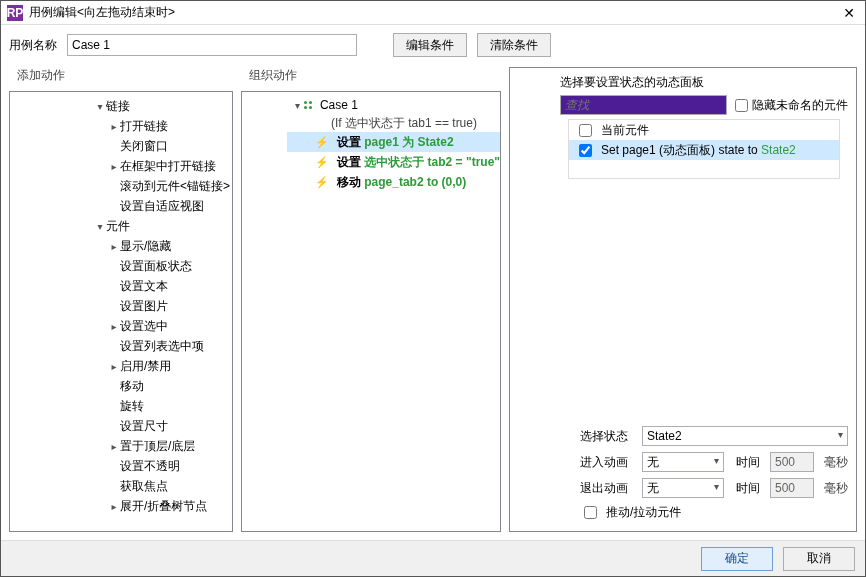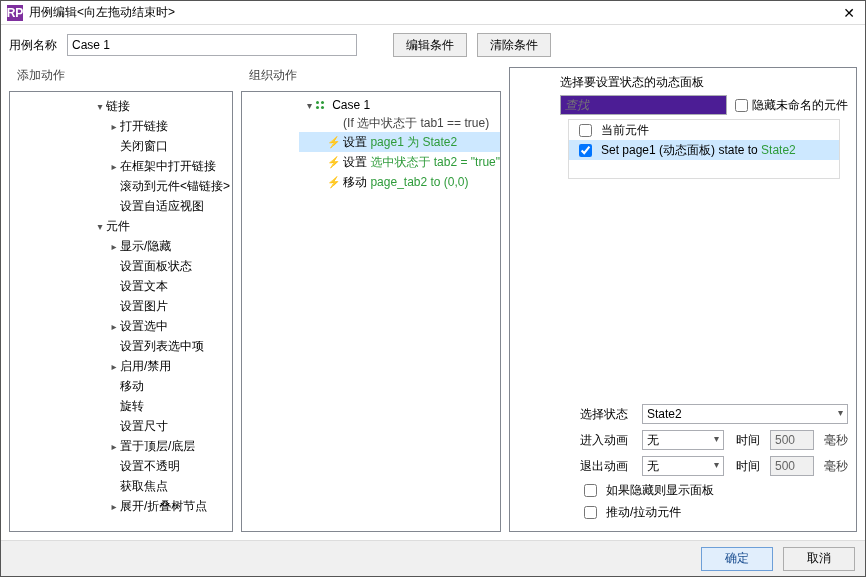--- a/index.html
+++ b/index.html
@@ -33,21 +33,21 @@
   .tree-item .caret.none::before { content: ""; }
   .tree-item.depth0 {  }
   .tree-item.depth1 { padding-left: 14px; }
   
   .actions-wrap { flex:1; padding: 4px 0; overflow-y:auto;}
   .case-label { display:flex; align-items:center; padding: 2px 8px; gap: 4px; }
   .case-label .caret.down::before { content: "▾"; font-size:10px; color:#555;}
   .case-icon { width:12px; height:12px; display:inline-block; position:relative;}
   .case-icon::before { content:""; position:absolute; left:0; top:2px; width:3px; height:3px; background:#2e9b3a; border-radius:50%; box-shadow: 5px 0 0 #2e9b3a, 0 5px 0 #2e9b3a, 5px 5px 0 #2e9b3a;}
   .case-if { padding-left: 44px; color: #444; height:18px; display:flex; align-items:center;}
-  .action-row { display:flex; align-items:center; height:20px; padding-left: 28px; gap:6px; cursor:default;}
+  .action-row { display:flex; align-items:center; height:20px; padding-left: 28px; gap:12px; cursor:default;font-weight:bold;}
   .action-row.selected { background: #cde8ff; }
   .bolt { width:10px; height:14px; display:inline-block; color:#555;}
   .bolt::before { content: "⚡"; font-size:11px; line-height:14px; color:#6b5a00;}
   .action-row .txt { white-space:nowrap;}
   .action-row .grn { color: #2e9b3a; }
   
   .right-top { padding: 6px 8px; border-bottom: 0; }
   .right-subhdr { margin-bottom: 4px; }
   .right-search-row { display:flex; align-items:center; gap:8px; }
   .search { flex:1; height:20px; border:1px solid #abadb3; padding:0 4px; font-style:italic; color:#888; background:#4c1d95;}
@@ -254,24 +254,20 @@
             <label class="lead">退出动画</label>
             <div class="select w-anim">
                 <span>无</span>
               </div>
             <label class="mid">时间</label>
             <input class="num" disabled="" value="500" style="">
             <span class="unit">毫秒</span>
           </div>
           <div class="chk-row">
             <input type="checkbox" style="">
-            <span>如果隐藏则显示面板</span>
-          </div>
-          <div class="chk-row">
-            <input type="checkbox" style="">
             <span>推动/拉动元件</span>
           </div>
         </div>
       </div>
     </div>
   </div>
 </div>
 
 <div class="footer">
   <button class="btn primary">确定</button>

